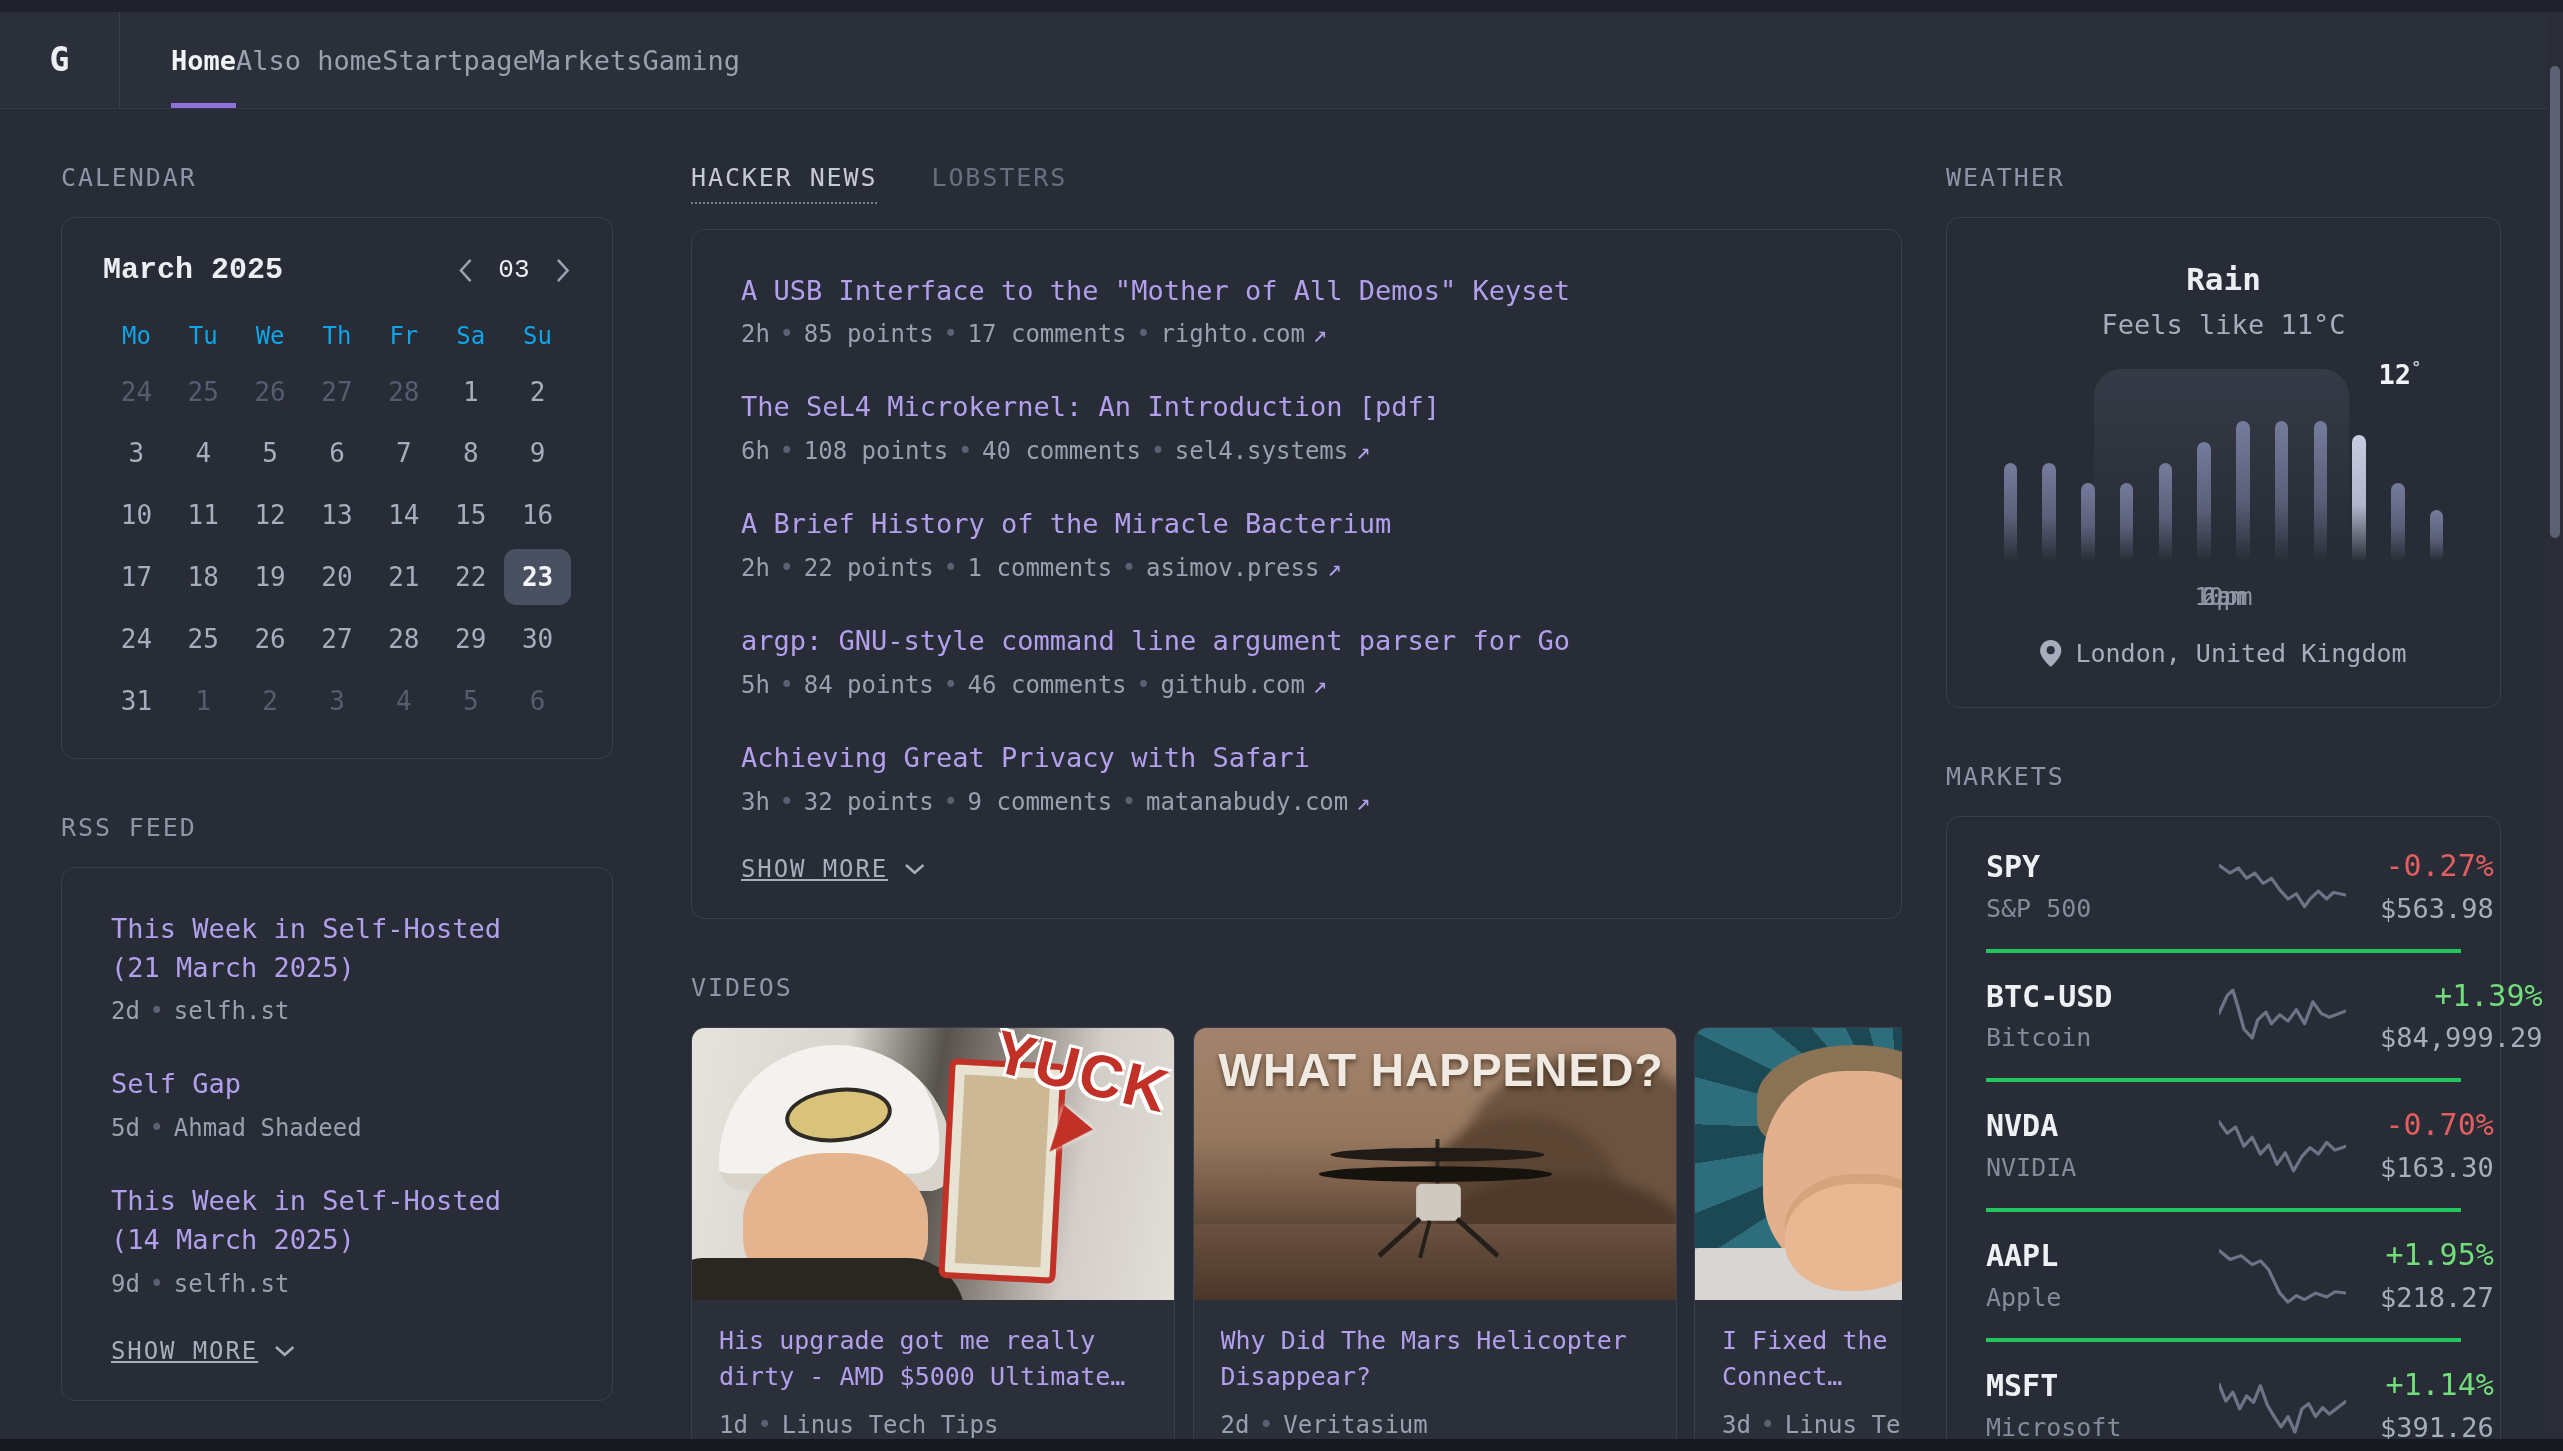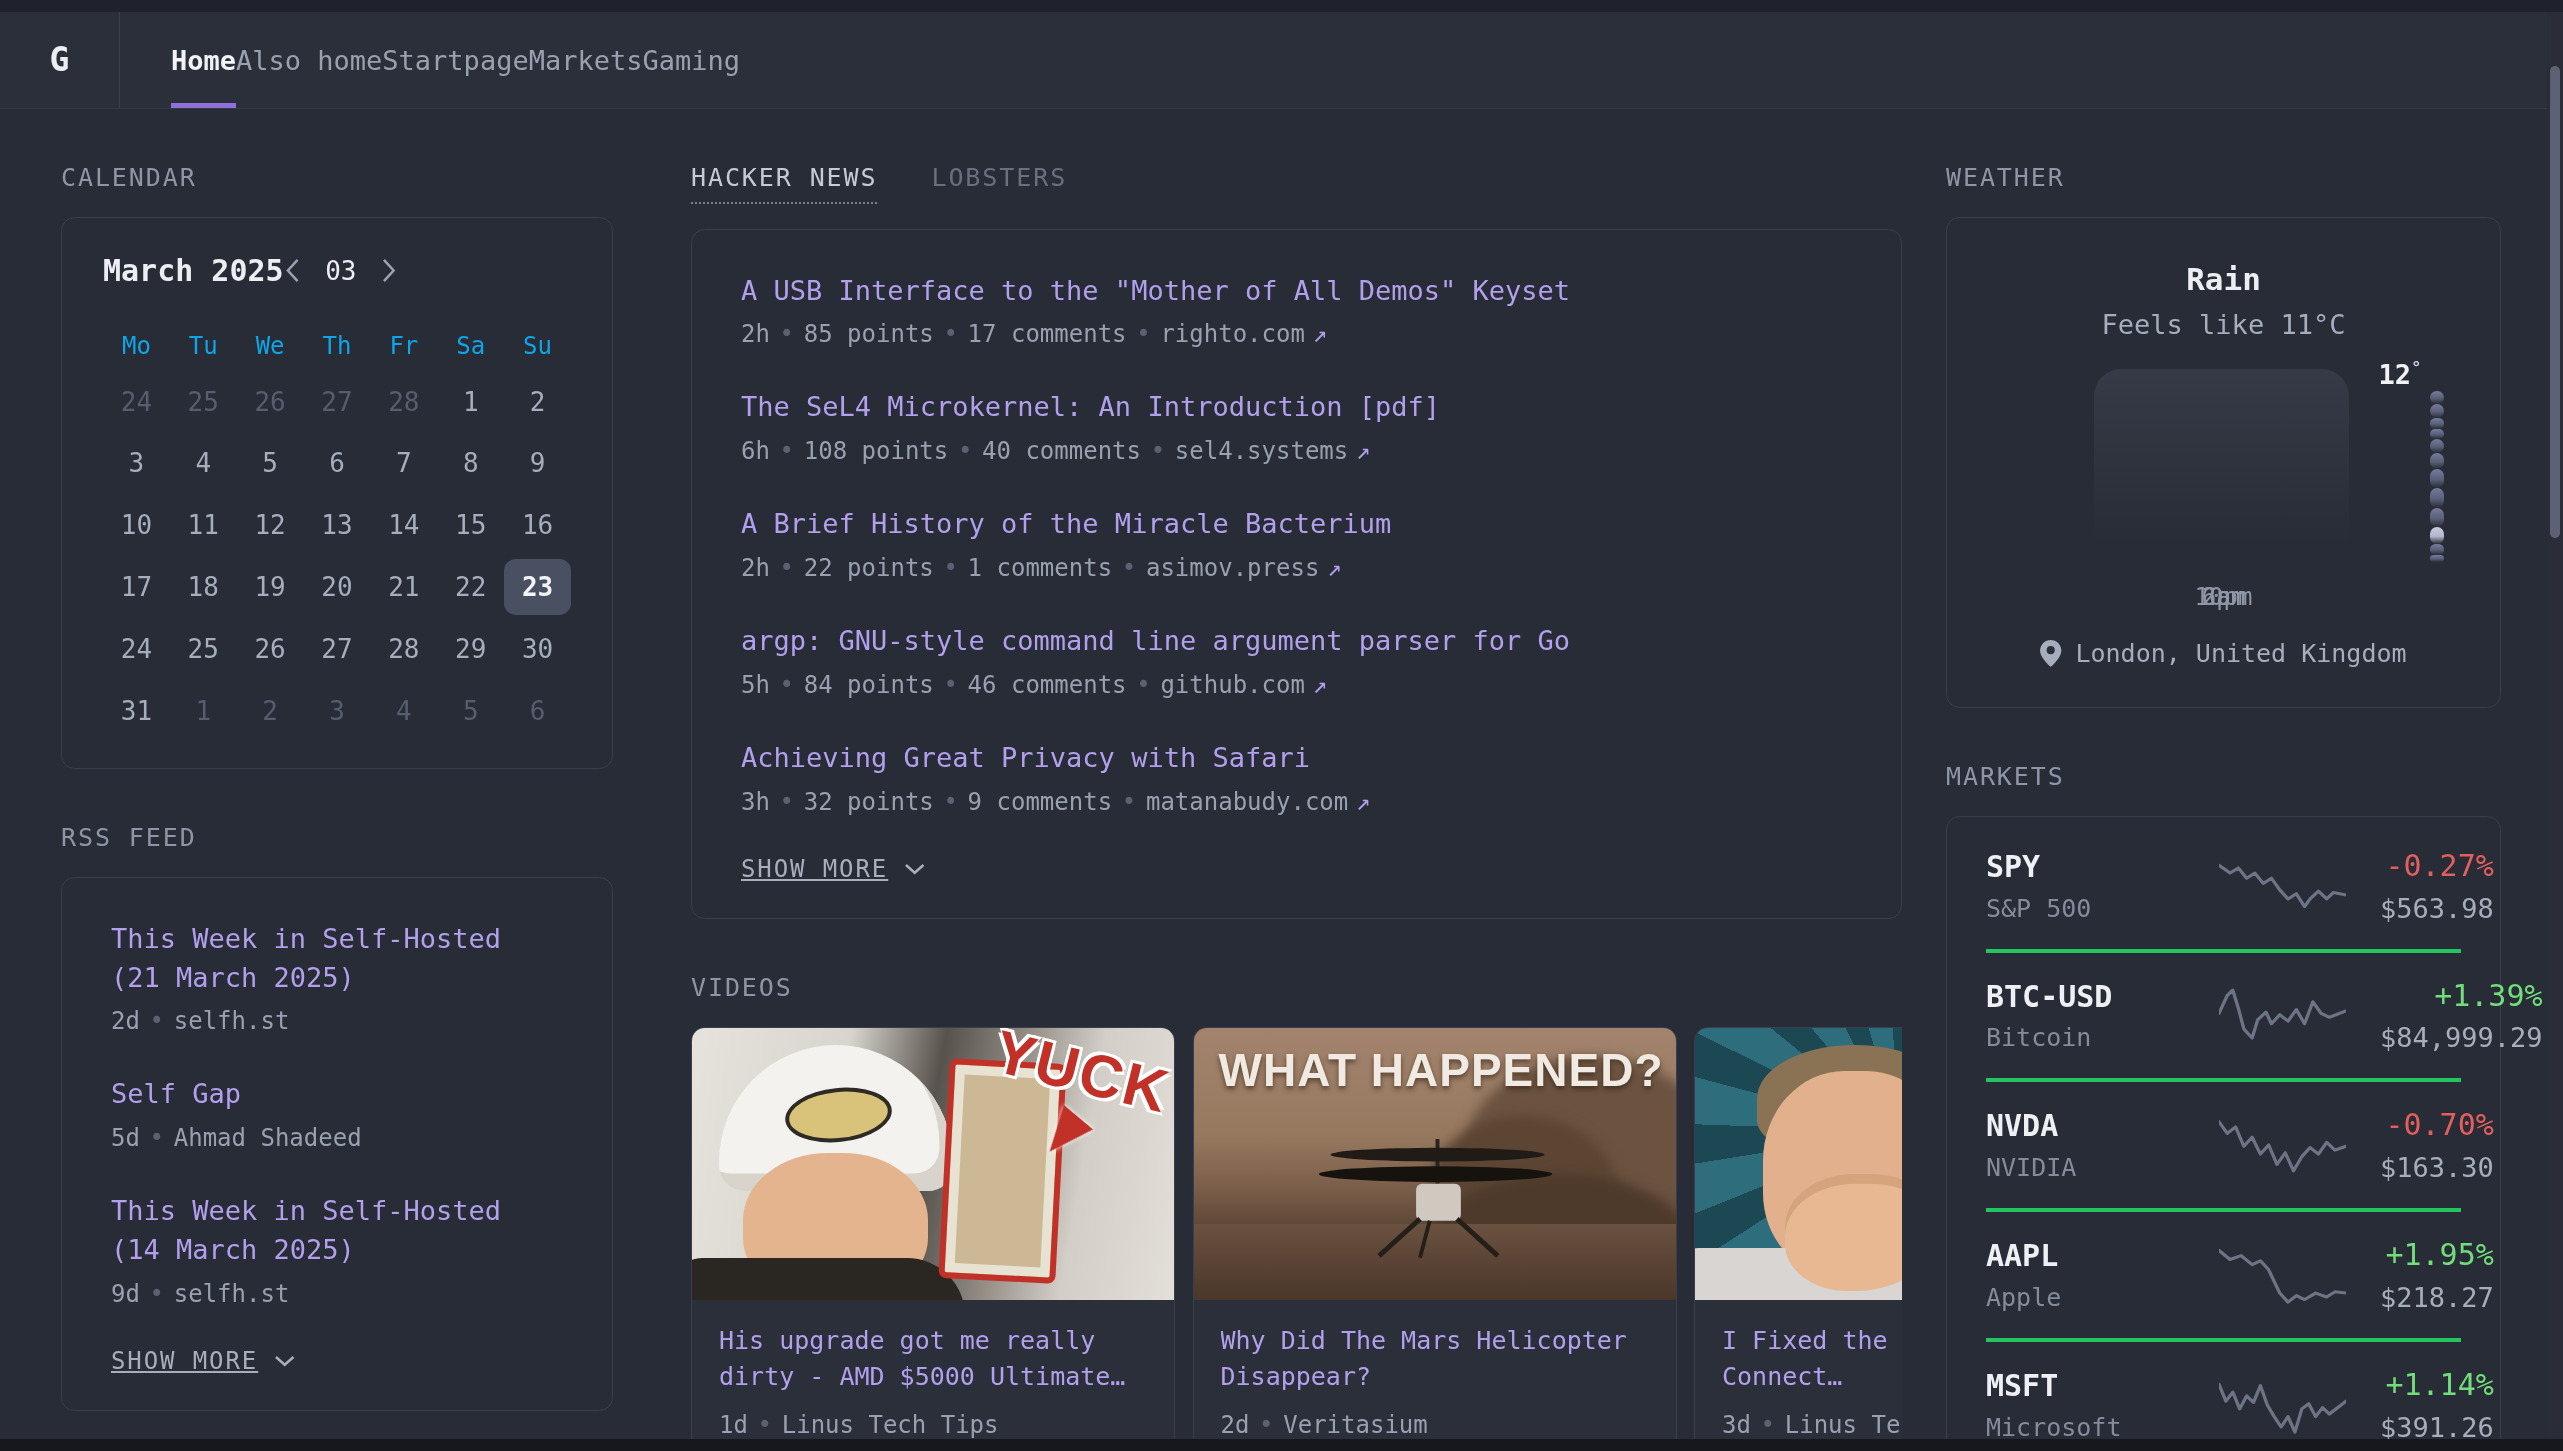--- a/index.html
+++ b/index.html
@@ -21,21 +21,21 @@
   .col{position:absolute;top:109px;}
   .col-left {left:61px;  width:552px;}
   .col-mid  {left:691px; width:1211px;}
   .col-right{left:1946px;width:555px;}
 
   .sec-heading{color:#8e95a6;font-size:25px;letter-spacing:1.9px;margin:54px 0 25px 0;}
   .card{border:1px solid #3a3f4d;border-radius:13.6px;}
 
   
   .cal-card{padding:35px 41px 29px 41px;}
-  .cal-head{display:flex;align-items:center;justify-content:flex-start;margin-bottom:44px;}
+  .cal-head{display:flex;align-items:center;justify-content:space-between;margin-bottom:35px;font-family:Liberation Mono, monospace;}
   .cal-month{color:#eceef3;font-size:30px;font-weight:bold;}
   .cal-ctrl{display:flex;align-items:center;gap:25px;color:#9ba2b1;}
   .cal-ctrl .num{color:#eceef3;font-size:26px;}
   .chev{width:16.5px;height:27px;stroke:#9ba2b1;stroke-width:2.6;fill:none;cursor:pointer;}
   .cal-weekdays,.cal-grid{display:grid;grid-template-columns:repeat(7,1fr);}
   .cal-weekdays div{color:#0ea5e9;font-size:24px;text-align:center;margin-bottom:13.6px;}
   .cal-grid{row-gap:5.8px;}
   .day{height:56px;display:flex;align-items:center;justify-content:center;
     color:#a6adbc;font-size:26px;border-radius:11.7px;}
   .day[data-muted]{color:#575d6f;}
@@ -101,21 +101,21 @@
   .face3{position:absolute;left:68px;top:43px;width:185px;height:204px;background:#e2b08c;border-radius:44% 44% 40% 40%;}
   .jacket3{position:absolute;left:-29px;top:220px;width:350px;height:58px;background:#d8d5d2;border-radius:39px 68px 0 0;}
   .hand3{position:absolute;left:90px;top:146px;width:156px;height:117px;background:#e7b892;border-radius:45% 45% 55% 40%;
     box-shadow:inset 0 9.7px 0 rgba(160,100,60,.25);}
 
   
   .weather-card{padding:43px 39px 39px 39px;text-align:center;}
   .w-cond{color:#eceef3;font-size:31px;font-weight:bold;}
   .w-feels{color:#a6adbc;font-size:27px;margin-top:11.7px;}
   .w-chart{position:relative;height:171px;margin:51px 17.5px 0 17.5px;
-    display:flex;align-items:flex-end;justify-content:space-between;flex-direction:column;}
+    display:flex;align-items:flex-end;justify-content:space-between;}
   .w-daylight{position:absolute;left:20.5%;width:58%;top:-21.4px;bottom:0;
     background:linear-gradient(to bottom,rgba(64,68,82,.6),rgba(64,68,82,0) 92%);
     border-radius:27px 27px 0 0;}
   .wbar{position:relative;width:13.6px;border-radius:7.8px;height:var(--h);
     background:linear-gradient(to bottom,#757b9c 0%,#5a6078 55%,rgba(90,96,120,0) 100%);}
   .wbar[data-current]{background:linear-gradient(to bottom,#c9ccdf 0%,#b2b6cc 55%,rgba(178,182,204,0) 100%);}
   .w-temp{position:absolute;right:5%;top:-33px;color:#f2f3f7;font-size:27px;font-weight:bold;}
   .w-temp sup{font-size:17.5px;color:#c9ccdf;}
   .w-times{position:relative;height:39px;margin:13.6px 17.5px 0 17.5px;color:#8f96a6;font-size:24px;}
   .w-times span{position:absolute;transform:translateX(-50%);top:7.8px;}

